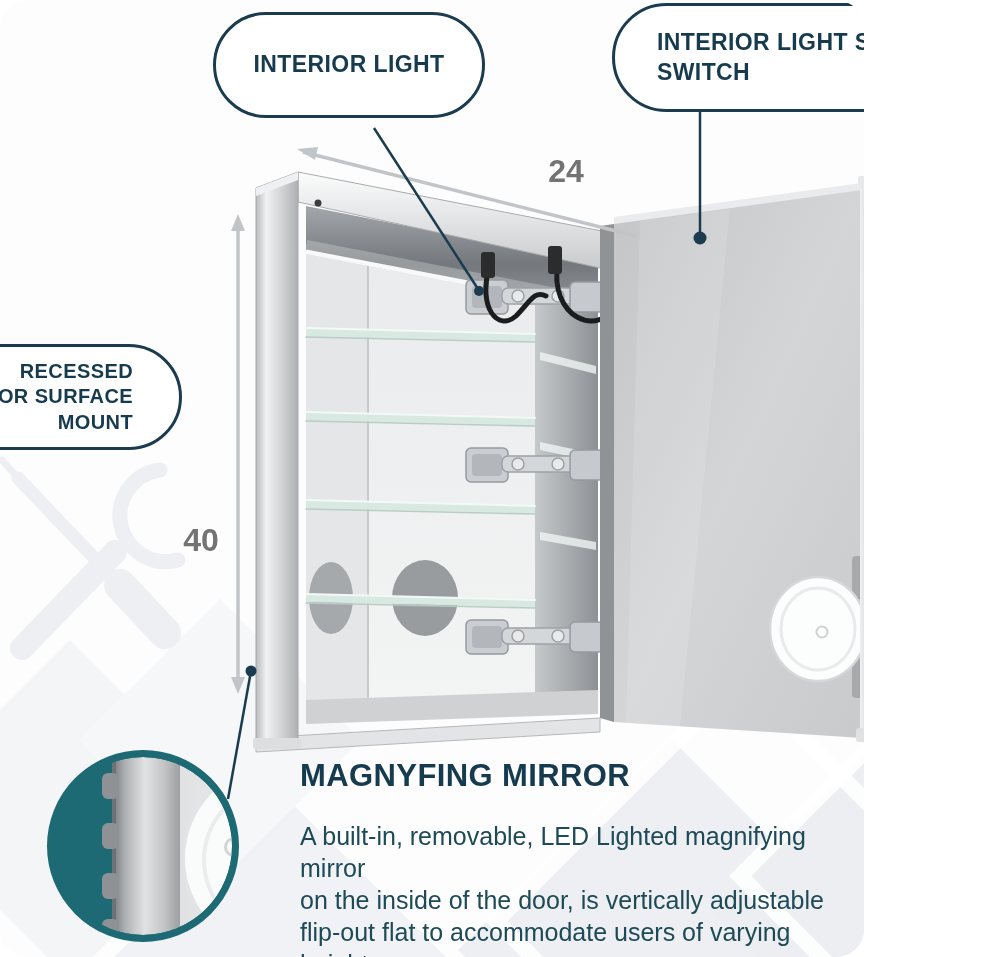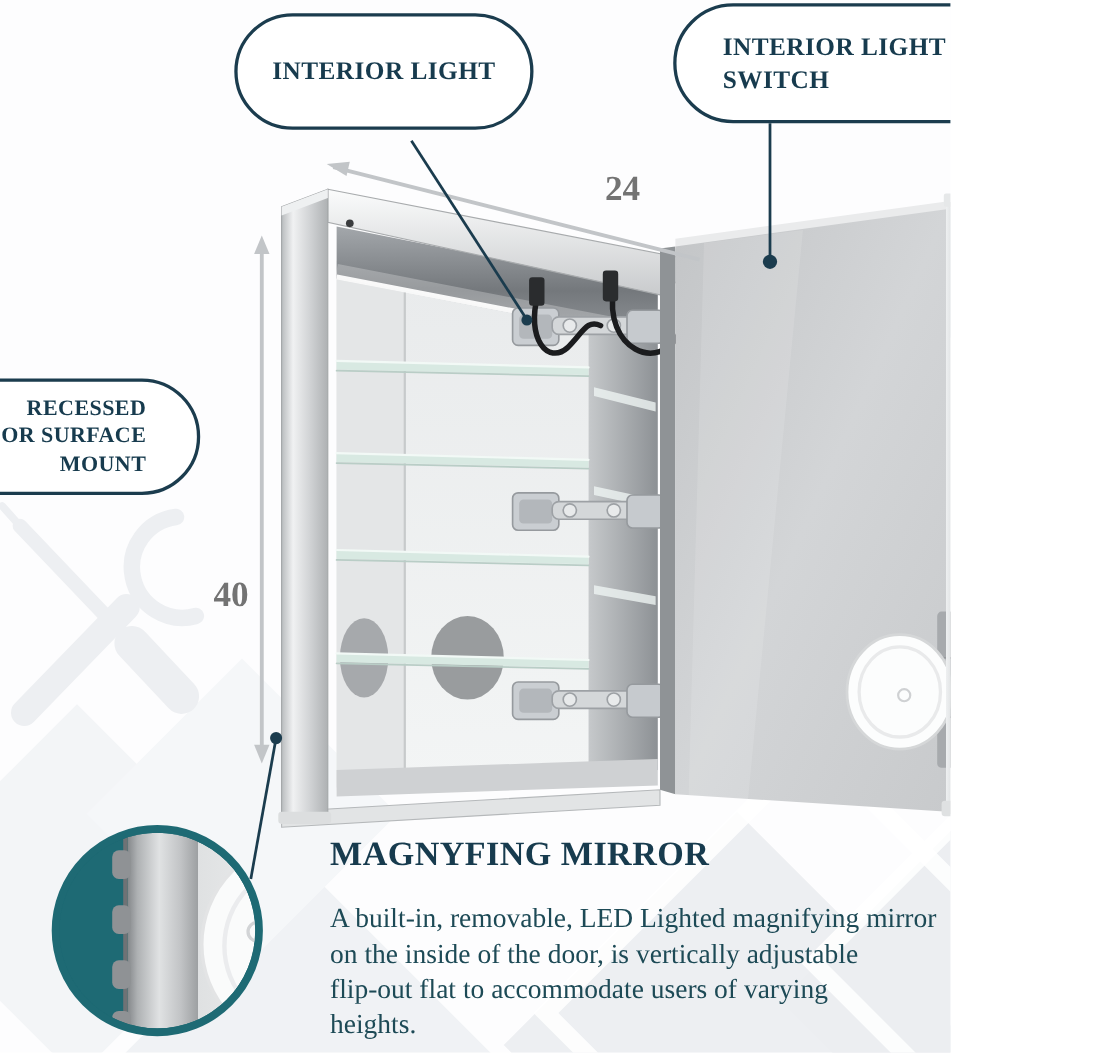--- a/index.html
+++ b/index.html
@@ -1,39 +1,39 @@
 <!DOCTYPE html>
 <html><head>
 <meta charset="utf-8">
 <style>
   html,body{margin:0;padding:0;background:#ffffff;}
   .canvas{
     position:relative;width:864px;height:957px;overflow:hidden;
-    background:#fdfdfe;font-family:Liberation Serif, serif;
+    background:#fdfdfe;font-family:Liberation Sans, sans-serif;border-radius:28px;
   }
   
   .bg-diamond{position:absolute;transform:rotate(45deg);}
   .bg-outline{position:absolute;transform:rotate(45deg);background:transparent;border:16px solid rgba(255,255,255,.85);}
   
   .art{position:absolute;left:0;top:0;z-index:2;}
   
   .pill{
     position:absolute;z-index:4;background:#ffffff;border:3px solid #1b3c4e;
     border-radius:60px;display:flex;align-items:center;box-sizing:border-box;
     color:#173b4e;font-weight:bold;letter-spacing:.4px;
   }
   .pill-center{justify-content:center;text-align:center;}
   .pill-label{white-space:pre-line;line-height:1.28;}
   #pill-light{left:213px;top:12px;width:272px;height:106px;font-size:23px;}
   #pill-sensor{left:612px;top:3px;width:450px;height:109px;font-size:23px;padding-left:42px;}
   #pill-mount{left:-70px;top:344px;width:252px;height:106px;font-size:20px;justify-content:flex-end;padding-right:46px;text-align:right;}
   
   .dim{position:absolute;z-index:3;color:#737373;font-weight:bold;}
   #dim-w{left:539px;top:153px;width:54px;font-size:32px;text-align:center;}
-  #dim-h{left:176px;top:522px;width:50px;font-size:32px;text-align:right;}
+  #dim-h{left:176px;top:522px;width:50px;font-size:32px;text-align:center;}
   
   .feature{position:absolute;left:300px;z-index:4;color:#173b4e;}
   #feature-title{top:758px;font-size:31px;font-weight:bold;letter-spacing:.4px;}
   #feature-body{top:820px;font-size:25px;line-height:32px;color:#1d4a56;font-weight:500;white-space:pre-line;max-width:680px;}
   
   .inset{
     position:absolute;left:47px;top:750px;width:192px;height:192px;z-index:4;
     border-radius:50%;background:#1e6a74;box-sizing:border-box;border:7px solid #1e6a74;
     overflow:hidden;
   }

